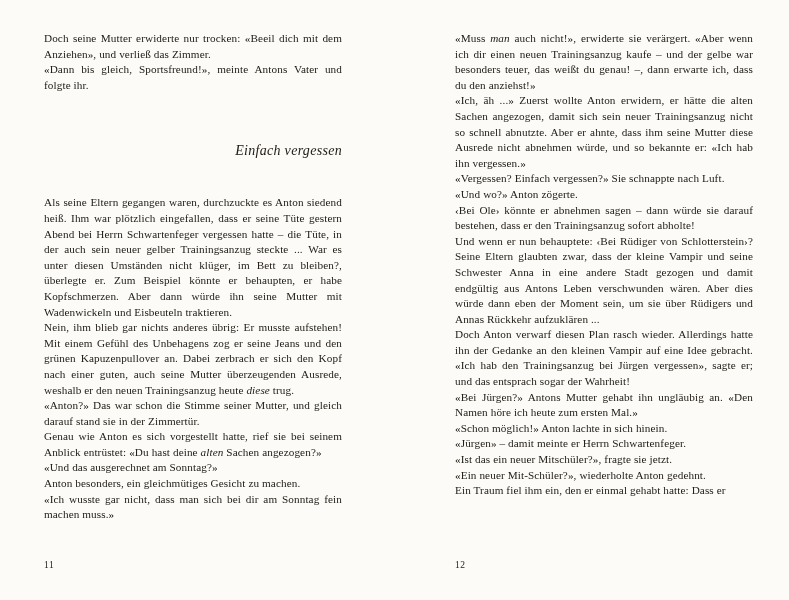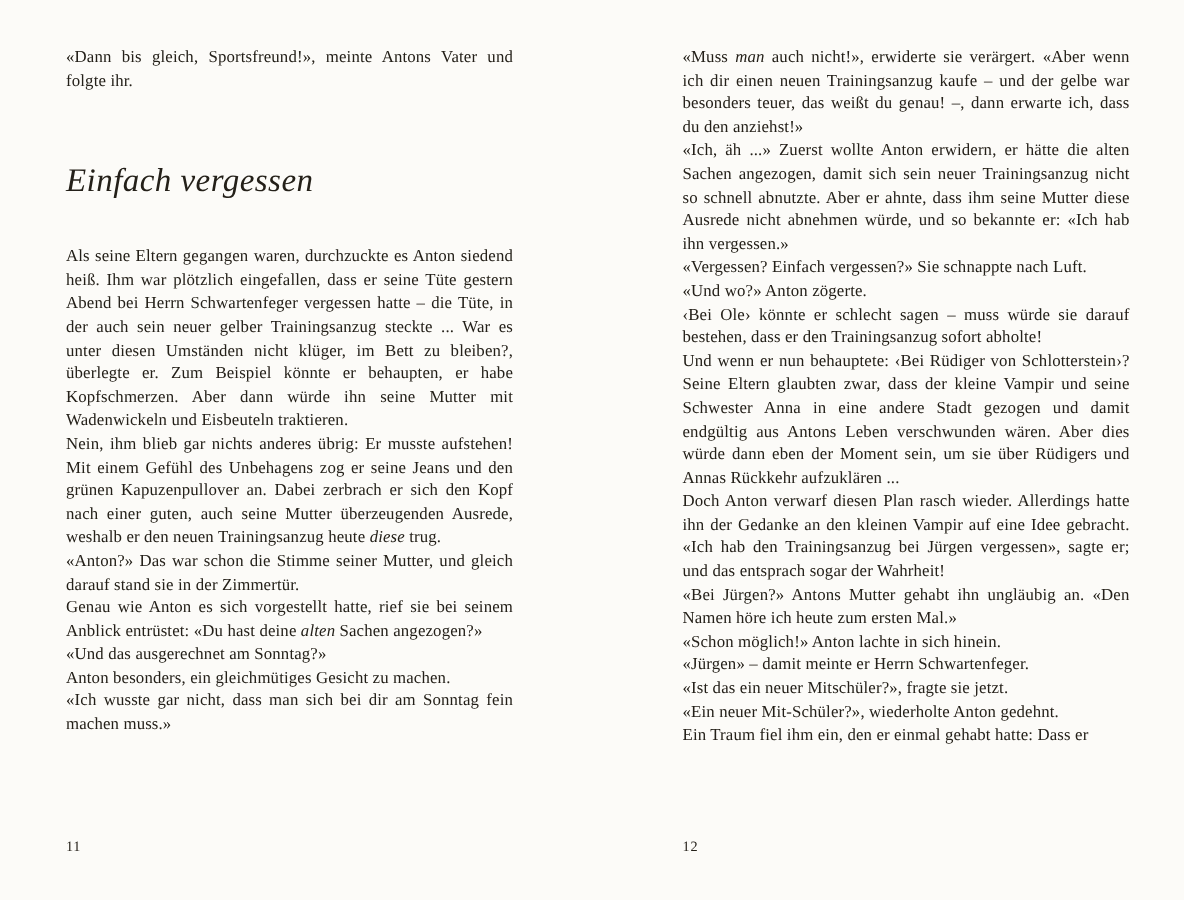--- a/index.html
+++ b/index.html
@@ -28,24 +28,24 @@
     text-align: justify;
     text-justify: inter-word;
     hyphens: auto;
     -webkit-hyphens: auto;
     letter-spacing: 0.1px;
   }
   .col-left  { left: 44px;  }
   .col-right { left: 455px; }
   .text-column p { margin: 0; }
   .block-h {
-    text-align: left;
+    text-align: right;
     font-style: italic;
     font-weight: normal;
-    font-size: 22px;
+    font-size: 14px;
     line-height: 20px;
     margin: 48px 0 34px 0;
     letter-spacing: 0.3px;
   }
   .page-number {
     position: absolute;
     top: 560px;
     width: 298px;
     font-size: 9.5px;
     letter-spacing: 0.5px;
@@ -53,39 +53,40 @@
   .num-left  { left: 44px;  }
   .num-right { left: 455px; }
   i { font-style: italic; font-family: Liberation Serif, serif; }
 </style>
 </head>
 <body>
 
 <div class="spread">
 
   <div class="text-column col-left">
+      <p>Doch seine Mutter erwiderte nur trocken: «Beeil dich mit dem Anziehen», und verließ das Zimmer.</p>
       <p>«Dann bis gleich, Sportsfreund!», meinte Antons Vater und folgte ihr.</p>
       <h2 class="block-h">Einfach vergessen</h2>
       <p>Als seine Eltern gegangen waren, durchzuckte es Anton siedend heiß. Ihm war plötzlich eingefallen, dass er seine Tüte gestern Abend bei Herrn Schwartenfeger vergessen hatte – die Tüte, in der auch sein neuer gelber Trainingsanzug steckte ... War es unter diesen Umständen nicht klüger, im Bett zu bleiben?, überlegte er. Zum Beispiel könnte er behaupten, er habe Kopfschmerzen. Aber dann würde ihn seine Mutter mit Wadenwickeln und Eisbeuteln traktieren.</p>
       <p>Nein, ihm blieb gar nichts anderes übrig: Er musste aufstehen! Mit einem Gefühl des Unbehagens zog er seine Jeans und den grünen Kapuzenpullover an. Dabei zerbrach er sich den Kopf nach einer guten, auch seine Mutter überzeugenden Ausrede, weshalb er den neuen Trainingsanzug heute <i>diese</i> trug.</p>
       <p>«Anton?» Das war schon die Stimme seiner Mutter, und gleich darauf stand sie in der Zimmertür.</p>
       <p>Genau wie Anton es sich vorgestellt hatte, rief sie bei seinem Anblick entrüstet: «Du hast deine <i>alten</i> Sachen angezogen?»</p>
       <p>«Und das ausgerechnet am Sonntag?»</p>
       <p>Anton besonders, ein gleichmütiges Gesicht zu machen.</p>
       <p>«Ich wusste gar nicht, dass man sich bei dir am Sonntag fein machen muss.»</p>
     </div>
 
   <div class="page-number num-left">11</div>
 
   <div class="text-column col-right">
       <p>«Muss <i>man</i> auch nicht!», erwiderte sie verärgert. «Aber wenn ich dir einen neuen Trainingsanzug kaufe – und der gelbe war besonders teuer, das weißt du genau! –, dann erwarte ich, dass du den anziehst!»</p>
       <p>«Ich, äh ...» Zuerst wollte Anton erwidern, er hätte die alten Sachen angezogen, damit sich sein neuer Trainingsanzug nicht so schnell abnutzte. Aber er ahnte, dass ihm seine Mutter diese Ausrede nicht abnehmen würde, und so bekannte er: «Ich hab ihn vergessen.»</p>
       <p>«Vergessen? Einfach vergessen?» Sie schnappte nach Luft.</p>
       <p>«Und wo?» Anton zögerte.</p>
-      <p>‹Bei Ole› könnte er schlecht sagen – muss würde sie darauf bestehen, dass er den Trainingsanzug sofort abholte!</p>
+      <p>‹Bei Ole› könnte er abnehmen sagen – dann würde sie darauf bestehen, dass er den Trainingsanzug sofort abholte!</p>
       <p>Und wenn er nun behauptete: ‹Bei Rüdiger von Schlotterstein›? Seine Eltern glaubten zwar, dass der kleine Vampir und seine Schwester Anna in eine andere Stadt gezogen und damit endgültig aus Antons Leben verschwunden wären. Aber dies würde dann eben der Moment sein, um sie über Rüdigers und Annas Rückkehr aufzuklären ...</p>
       <p>Doch Anton verwarf diesen Plan rasch wieder. Allerdings hatte ihn der Gedanke an den kleinen Vampir auf eine Idee gebracht. «Ich hab den Trainingsanzug bei Jürgen vergessen», sagte er; und das entsprach sogar der Wahrheit!</p>
       <p>«Bei Jürgen?» Antons Mutter gehabt ihn ungläubig an. «Den Namen höre ich heute zum ersten Mal.»</p>
       <p>«Schon möglich!» Anton lachte in sich hinein.</p>
       <p>«Jürgen» – damit meinte er Herrn Schwartenfeger.</p>
       <p>«Ist das ein neuer Mitschüler?», fragte sie jetzt.</p>
       <p>«Ein neuer Mit-Schüler?», wiederholte Anton gedehnt.</p>
       <p>Ein Traum fiel ihm ein, den er einmal gehabt hatte: Dass er</p>
     </div>
 

